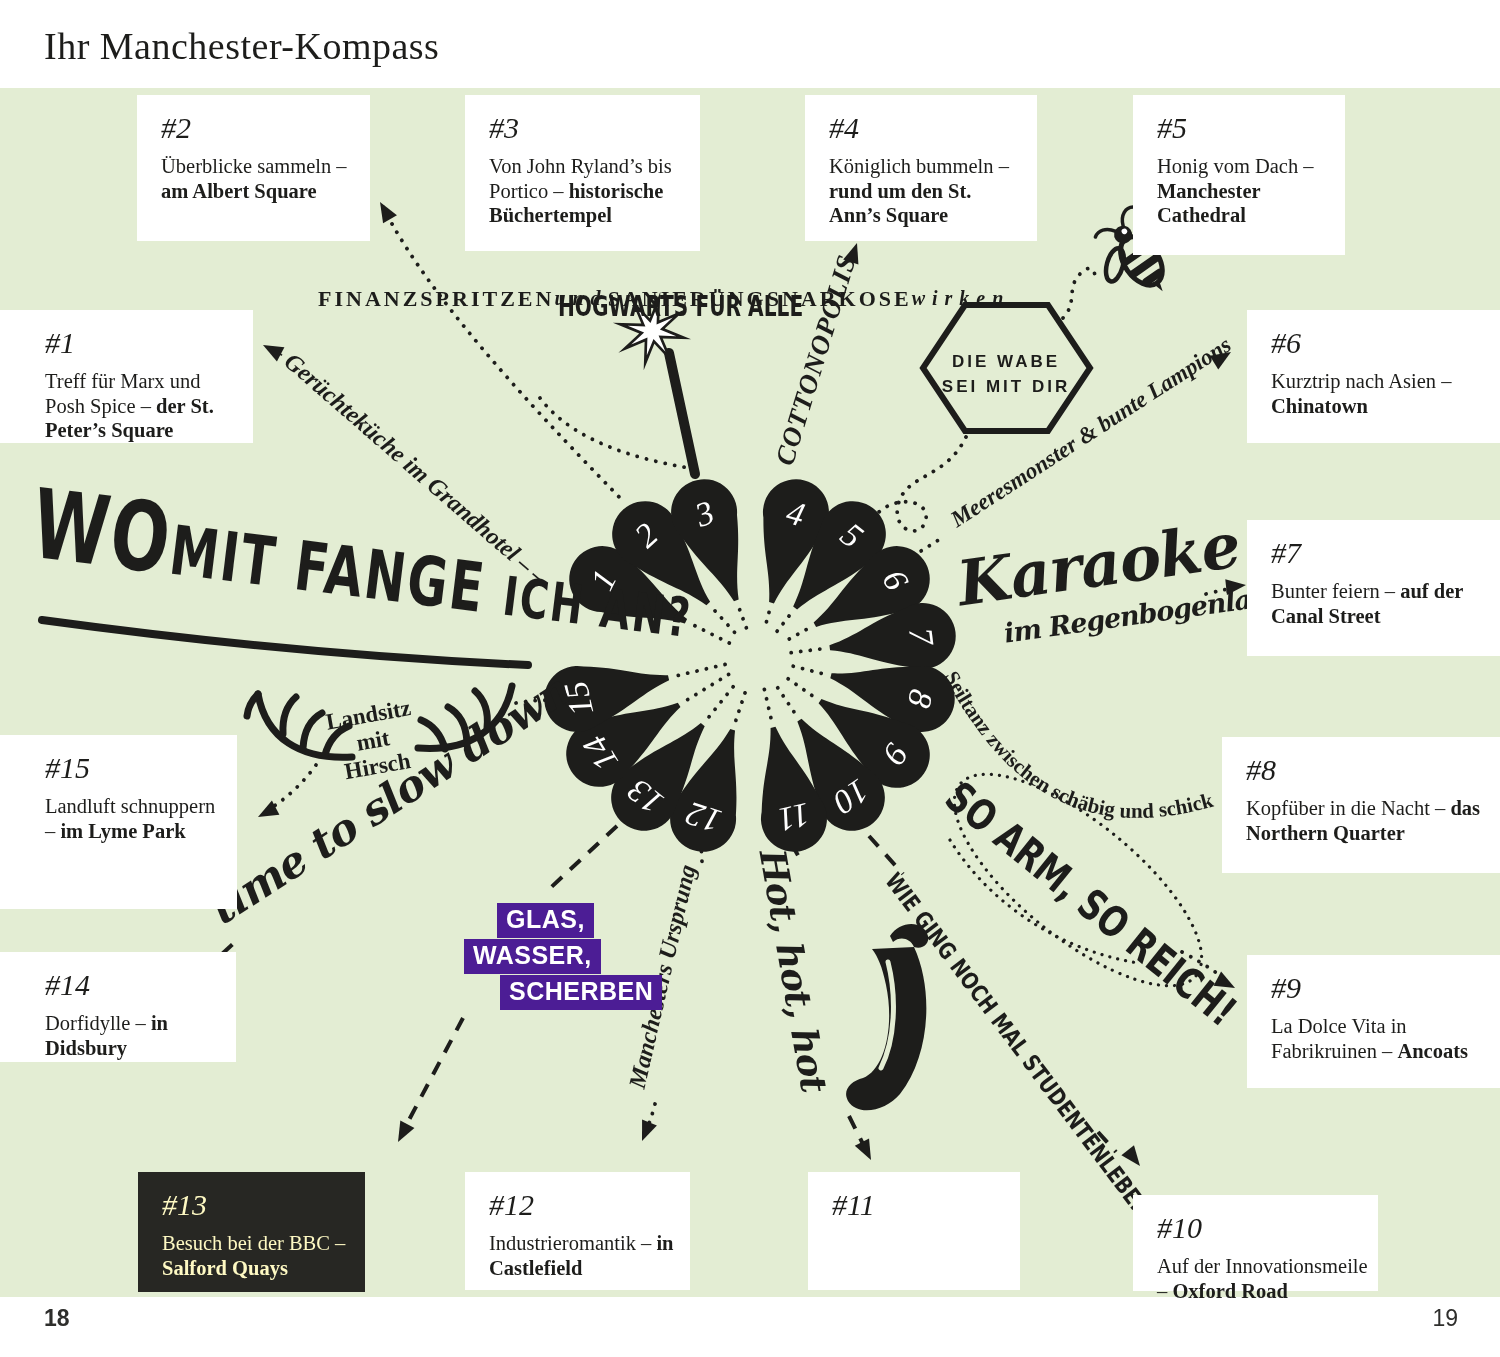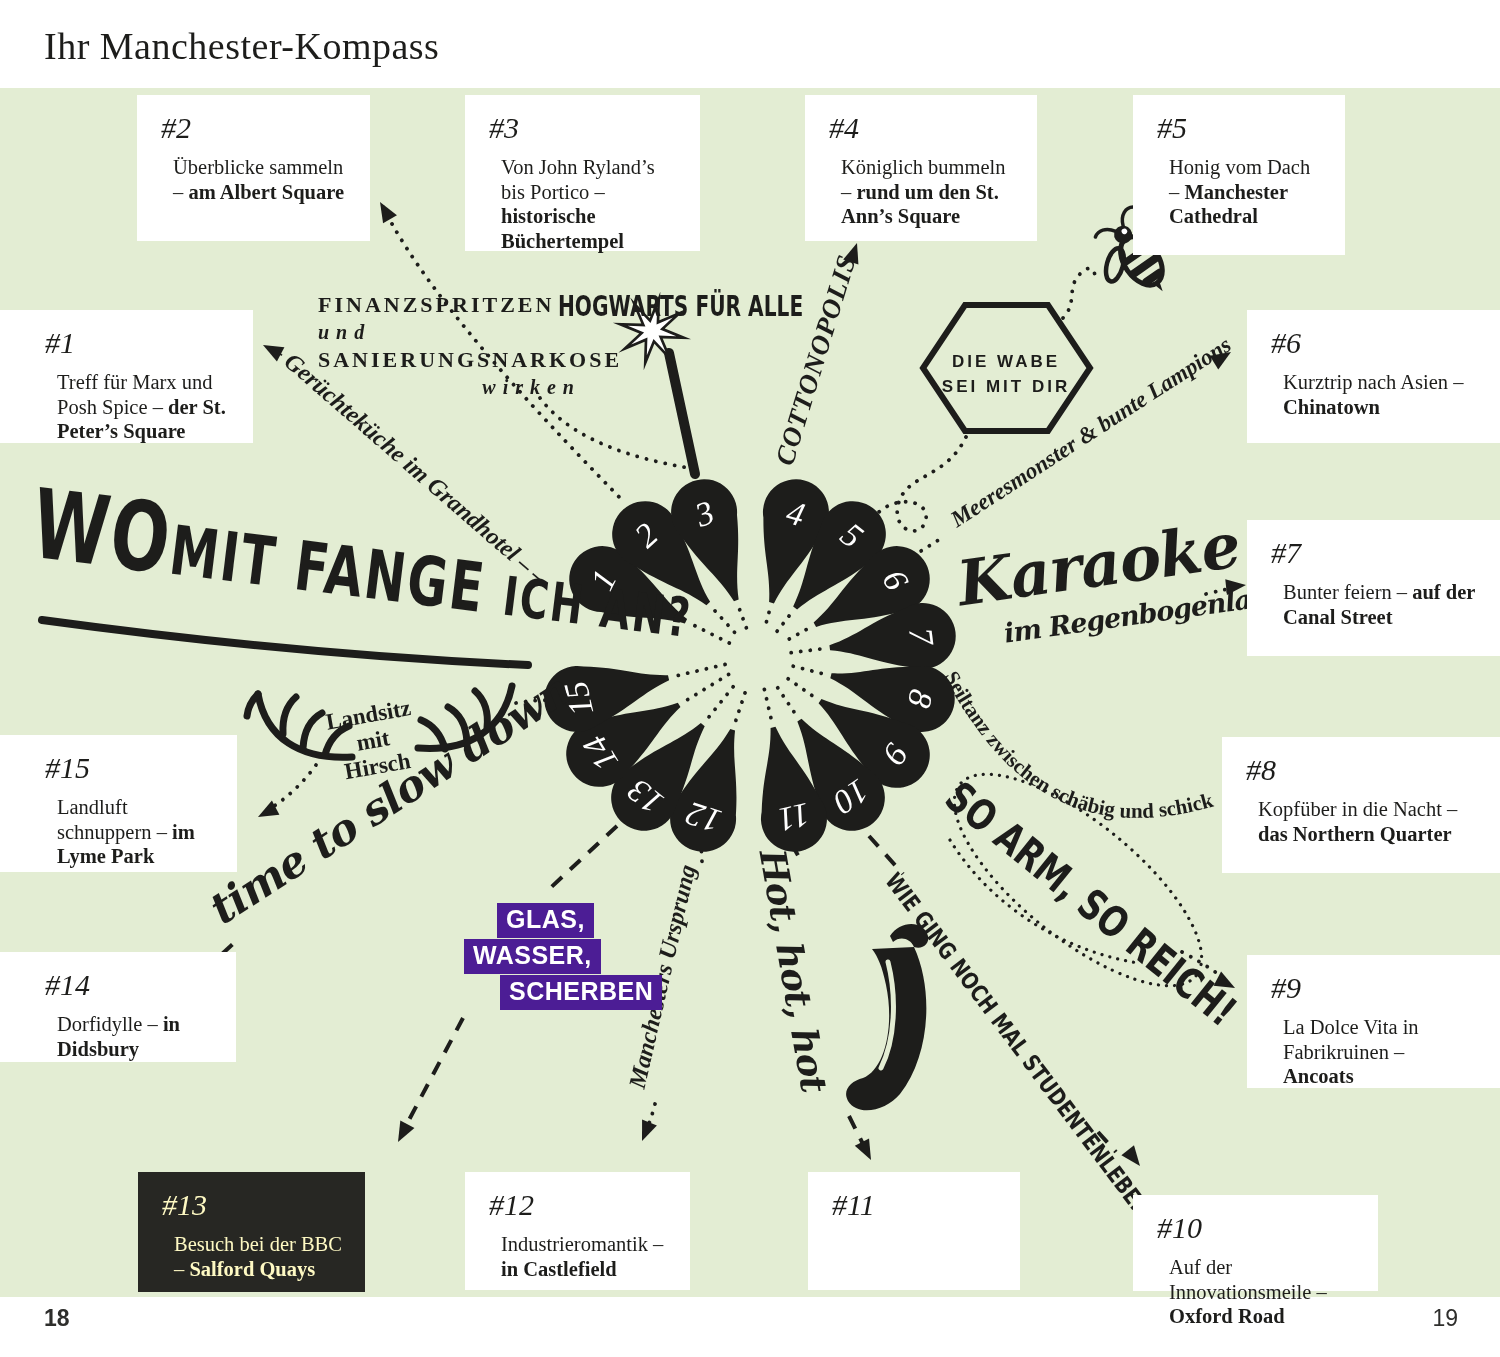--- a/index.html
+++ b/index.html
@@ -7,31 +7,31 @@
          font-family:"Liberation Serif",serif;color:#1d1d1b;}
   #green{position:absolute;left:0;top:88px;width:1500px;height:1209px;background:#e3edd3;}
   
   .title{position:absolute;left:44px;top:26px;font:400 38px/1.1 "Liberation Serif",serif;letter-spacing:.5px;}
   .subtitle{position:absolute;right:42px;top:36px;font:700 21.5px/1.1 "Liberation Serif",serif;}
   
   .card{position:absolute;background:#fff;box-sizing:border-box;padding:18px 10px 10px 24px;}
   .card.edge-l{padding-left:45px;}
   .card.dark{background:#272723;color:#fef9c3;}
   .card-num{font:italic 30px/1 "Liberation Serif",serif;margin-bottom:11px;}
-  .card-text{font:400 20.5px/1.2 "Liberation Serif",serif;margin:12px;}
+  .card-text{font:400 20.5px/1.2 "Liberation Serif",serif;margin:0;}
   .card-text strong{font-weight:700;}
   
   .lbl{position:absolute;white-space:nowrap;transform-origin:left top;}
   .ser-bi{font:700 italic 24px "Liberation Serif",serif;}
   .script{font:700 italic 36px "DejaVu Serif",serif;letter-spacing:-1px;}
   .cond{font:700 28px "DejaVu Sans",sans-serif;}
   .chip{position:absolute;background:#4c1d95;color:#fff;font:700 25px/1.25 "Liberation Sans",sans-serif;
         letter-spacing:.5px;padding:1px 9px 3px;}
   
-  .finanz{position:absolute;left:318px;top:292px;width:285px;display:flex;flex-direction:column;}
+  .finanz{position:absolute;left:318px;top:284px;width:285px;display:flex;flex-direction:row;align-items:center;}
   .finanz .l1,.finanz .l3{font:700 22px "Liberation Serif",serif;letter-spacing:3px;}
   .finanz .l2,.finanz .l4{font:700 italic 20px "Liberation Serif",serif;letter-spacing:7px;margin:3px 0;}
   .finanz .l4{align-self:flex-end;margin-right:22px;}
   
   .womit{position:absolute;left:40px;top:468px;transform:rotate(7deg) scaleX(.72);transform-origin:0 0;
          white-space:nowrap;font-family:"DejaVu Sans",sans-serif;font-weight:700;letter-spacing:3px;}
   .womit .s1{font-size:96px;}
   .womit .s2{font-size:68px;}
   .womit .s3{font-size:54px;}
   
@@ -318,20 +318,20 @@
     <p class="card-text"><span>Industrieromantik – </span><strong>in Castlefield</strong></p>
   </article>
   <article class="card dark" style="left:138px;top:1172px;width:227px;height:120px;">
     <div class="card-num">#13</div>
     <p class="card-text"><span>Besuch bei der BBC – </span><strong>Salford Quays</strong></p>
   </article>
   <article class="card edge-l" style="left:0;top:952px;width:236px;height:110px;">
     <div class="card-num">#14</div>
     <p class="card-text"><span>Dorfidylle – </span><strong>in Didsbury</strong></p>
   </article>
-  <article class="card edge-l" style="left:0;top:735px;width:237px;height:137px;">
+  <article class="card edge-l" style="left:0;top:735px;width:237px;height:174px;">
     <div class="card-num">#15</div>
     <p class="card-text"><span>Landluft schnuppern – </span><strong>im Lyme Park</strong></p>
   </article>
 
   <div class="pageno" style="left:44px;font-weight:bold;">18</div>
   <div class="pageno" style="right:42px;">19</div>
 </div>
 
 </body></html>

